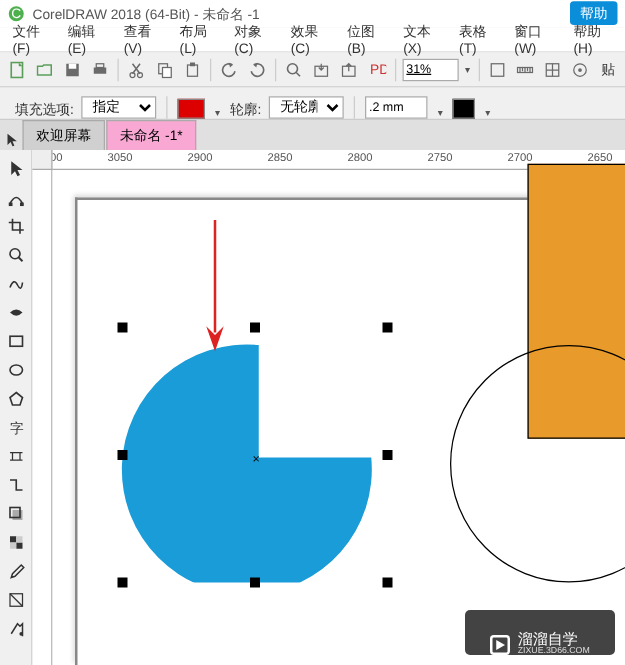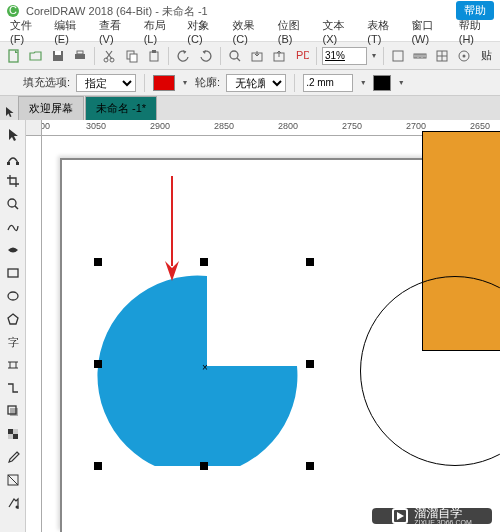--- a/index.html
+++ b/index.html
@@ -6,42 +6,42 @@
 body{background:#e8e8e8;width:500px;height:532px;overflow:hidden;position:relative}
 .titlebar{height:22px;background:#fff;display:flex;align-items:center;padding:0 6px;gap:6px}
 .app-icon{width:14px;height:14px;display:inline-block}
 .title-text{color:#555;font-size:11px}
 .menubar{height:20px;background:#fff;display:flex;align-items:center;padding:0 4px;gap:2px;border-bottom:1px solid #ddd}
 .menu-item{padding:2px 6px;color:#333;font-size:11px;cursor:default}
 .toolbar1{height:28px;background:#f0f0f0;display:flex;align-items:center;padding:0 4px;gap:3px;border-bottom:1px solid #ccc}
 .tb-btn{width:20px;height:20px;display:flex;align-items:center;justify-content:center;border:1px solid transparent;border-radius:2px}
 .tb-sep{width:1px;height:18px;background:#ccc;margin:0 2px}
 .tb-input{width:40px;height:18px;border:1px solid #aaa;font-size:10px;padding:0 2px;background:#fff}
-.propbar{height:26px;background:#f0f0f0;display:flex;align-items:center;padding:0 23px;gap:6px;border-bottom:1px solid #ccc}
+.propbar{height:26px;background:#f0f0f0;display:flex;align-items:flex-end;padding:0 12px;gap:6px;border-bottom:1px solid #ccc}
 .prop-label{color:#333;font-size:11px}
 .prop-select{height:18px;border:1px solid #aaa;font-size:11px;background:#fff;padding:0 4px}
 .color-swatch{width:22px;height:16px;border:1px solid #888;background:#d00;display:inline-block}
 .dropdown-arrow{font-size:8px;color:#555;padding:0 2px}
 .tab-bar{height:24px;background:#e0e0e0;display:flex;align-items:flex-end;padding:0 2px}
 .tab{padding:4px 10px;background:#d0d0d0;border:1px solid #aaa;border-bottom:none;font-size:11px;margin-right:1px}
-.tab.active{background:#0f766e}
+.tab.active{background:#f9a8d4}
 .ruler-h{position:absolute;top:120px;left:26px;right:0;height:16px;background:#fff;border-bottom:1px solid #aaa;display:flex;align-items:flex-end;overflow:hidden}
 .ruler-h .num{position:absolute;bottom:4px;font-size:9px;color:#555}
 .ruler-v{position:absolute;top:136px;left:26px;width:16px;bottom:0;background:#fff;border-right:1px solid #aaa}
 .ruler-corner{position:absolute;top:120px;left:26px;width:16px;height:16px;background:#eee;border-right:1px solid #aaa;border-bottom:1px solid #aaa}
 .toolbox{position:absolute;top:120px;left:0;width:26px;bottom:0;background:#f0f0f0;border-right:1px solid #ccc;display:flex;flex-direction:column;padding:4px 0;gap:1px}
 .tool{width:22px;height:22px;margin:0 auto;display:flex;align-items:center;justify-content:center;border:1px solid transparent}
 .canvas{position:absolute;top:136px;left:42px;right:0;bottom:0;background:#fff}
 .page-edge{position:absolute;top:22px;left:18px;right:0;bottom:0;border-top:2px solid #888;border-left:2px solid #888;box-shadow:-2px -2px 4px rgba(0,0,0,.15)}
 .sel-handle{position:absolute;width:8px;height:8px;background:#000}
 .pie-shape{position:absolute}
 .orange-rect{position:absolute;background:#e89b2a;border:1px solid #000}
 .circle-outline{position:absolute;border:1px solid #000;border-radius:50%}
 .red-arrow{position:absolute}
-.watermark{position:absolute;right:8px;bottom:8px;width:120px;height:16px;background:rgba(20,20,20,.8);border-radius:4px;display:flex;align-items:center;justify-content:center;gap:6px;color:#fff;font-size:12px}
+.watermark{position:absolute;right:8px;bottom:8px;width:120px;height:36px;background:rgba(20,20,20,.8);border-radius:4px;display:flex;align-items:flex-end;justify-content:center;gap:6px;color:#fff;font-size:12px}
 .wm-icon{width:16px;height:16px;border:2px solid #fff;border-radius:3px;display:flex;align-items:center;justify-content:center}
 .help-btn{position:absolute;top:1px;right:6px;background:#0a8ed9;color:#fff;padding:2px 8px;border-radius:3px;font-size:11px}
 svg{display:block}
 </style>
 </head>
 <body>
 
 <div class="titlebar">
   <span class="app-icon">
     <svg width="14" height="14" viewBox="0 0 14 14">

